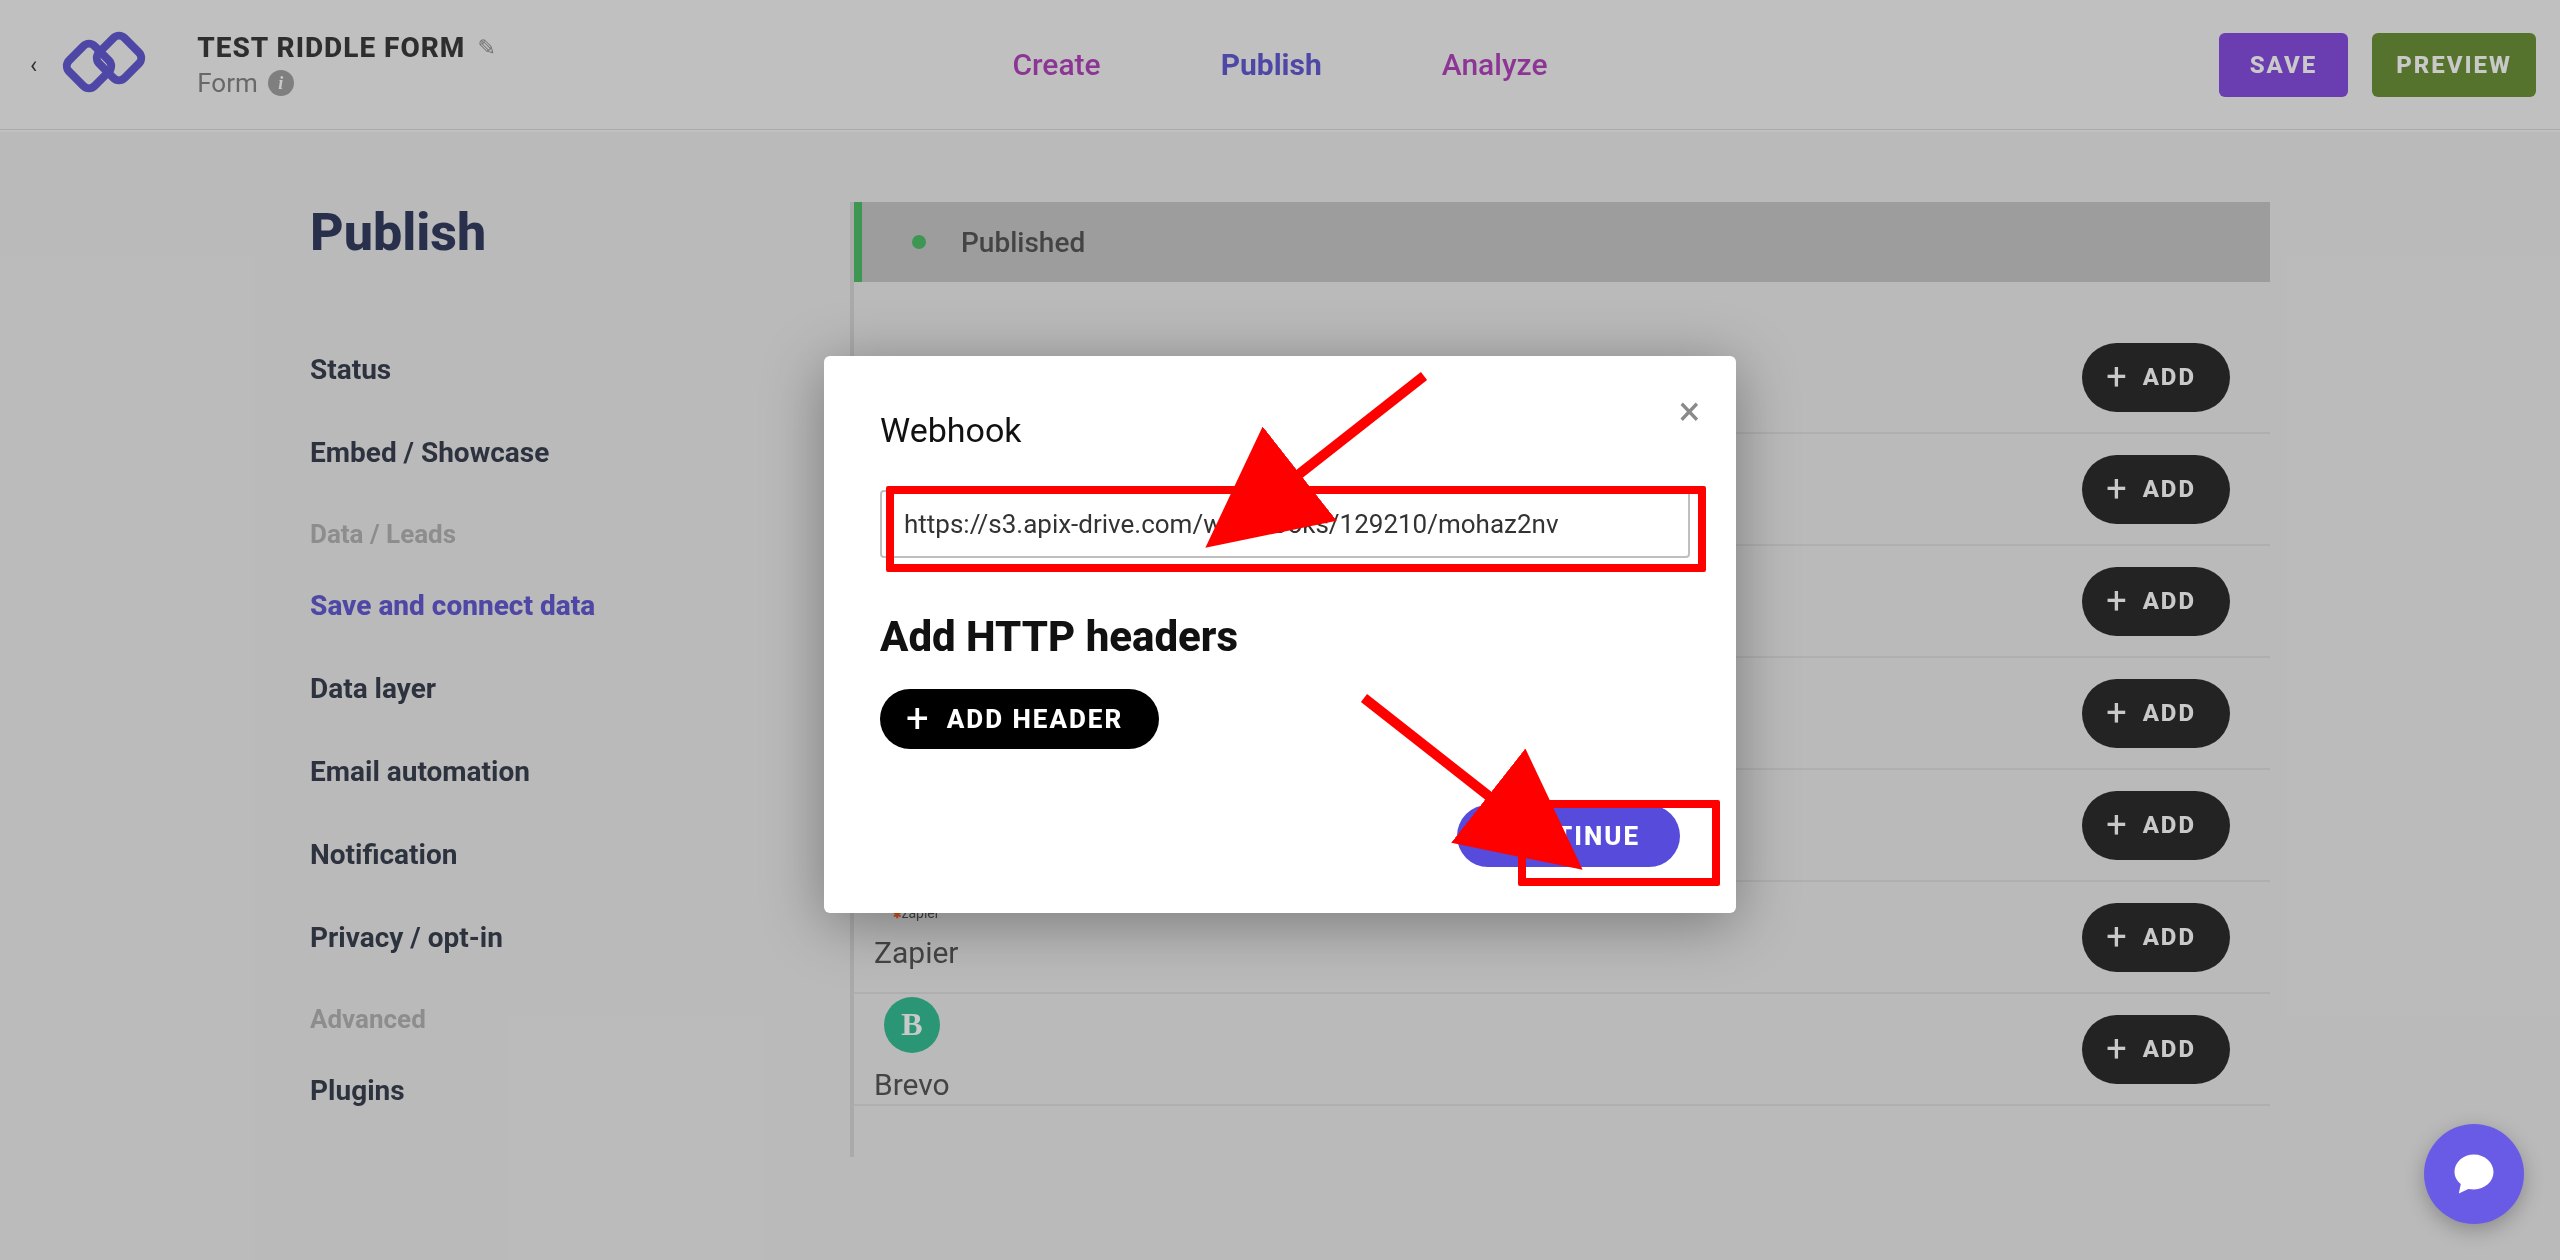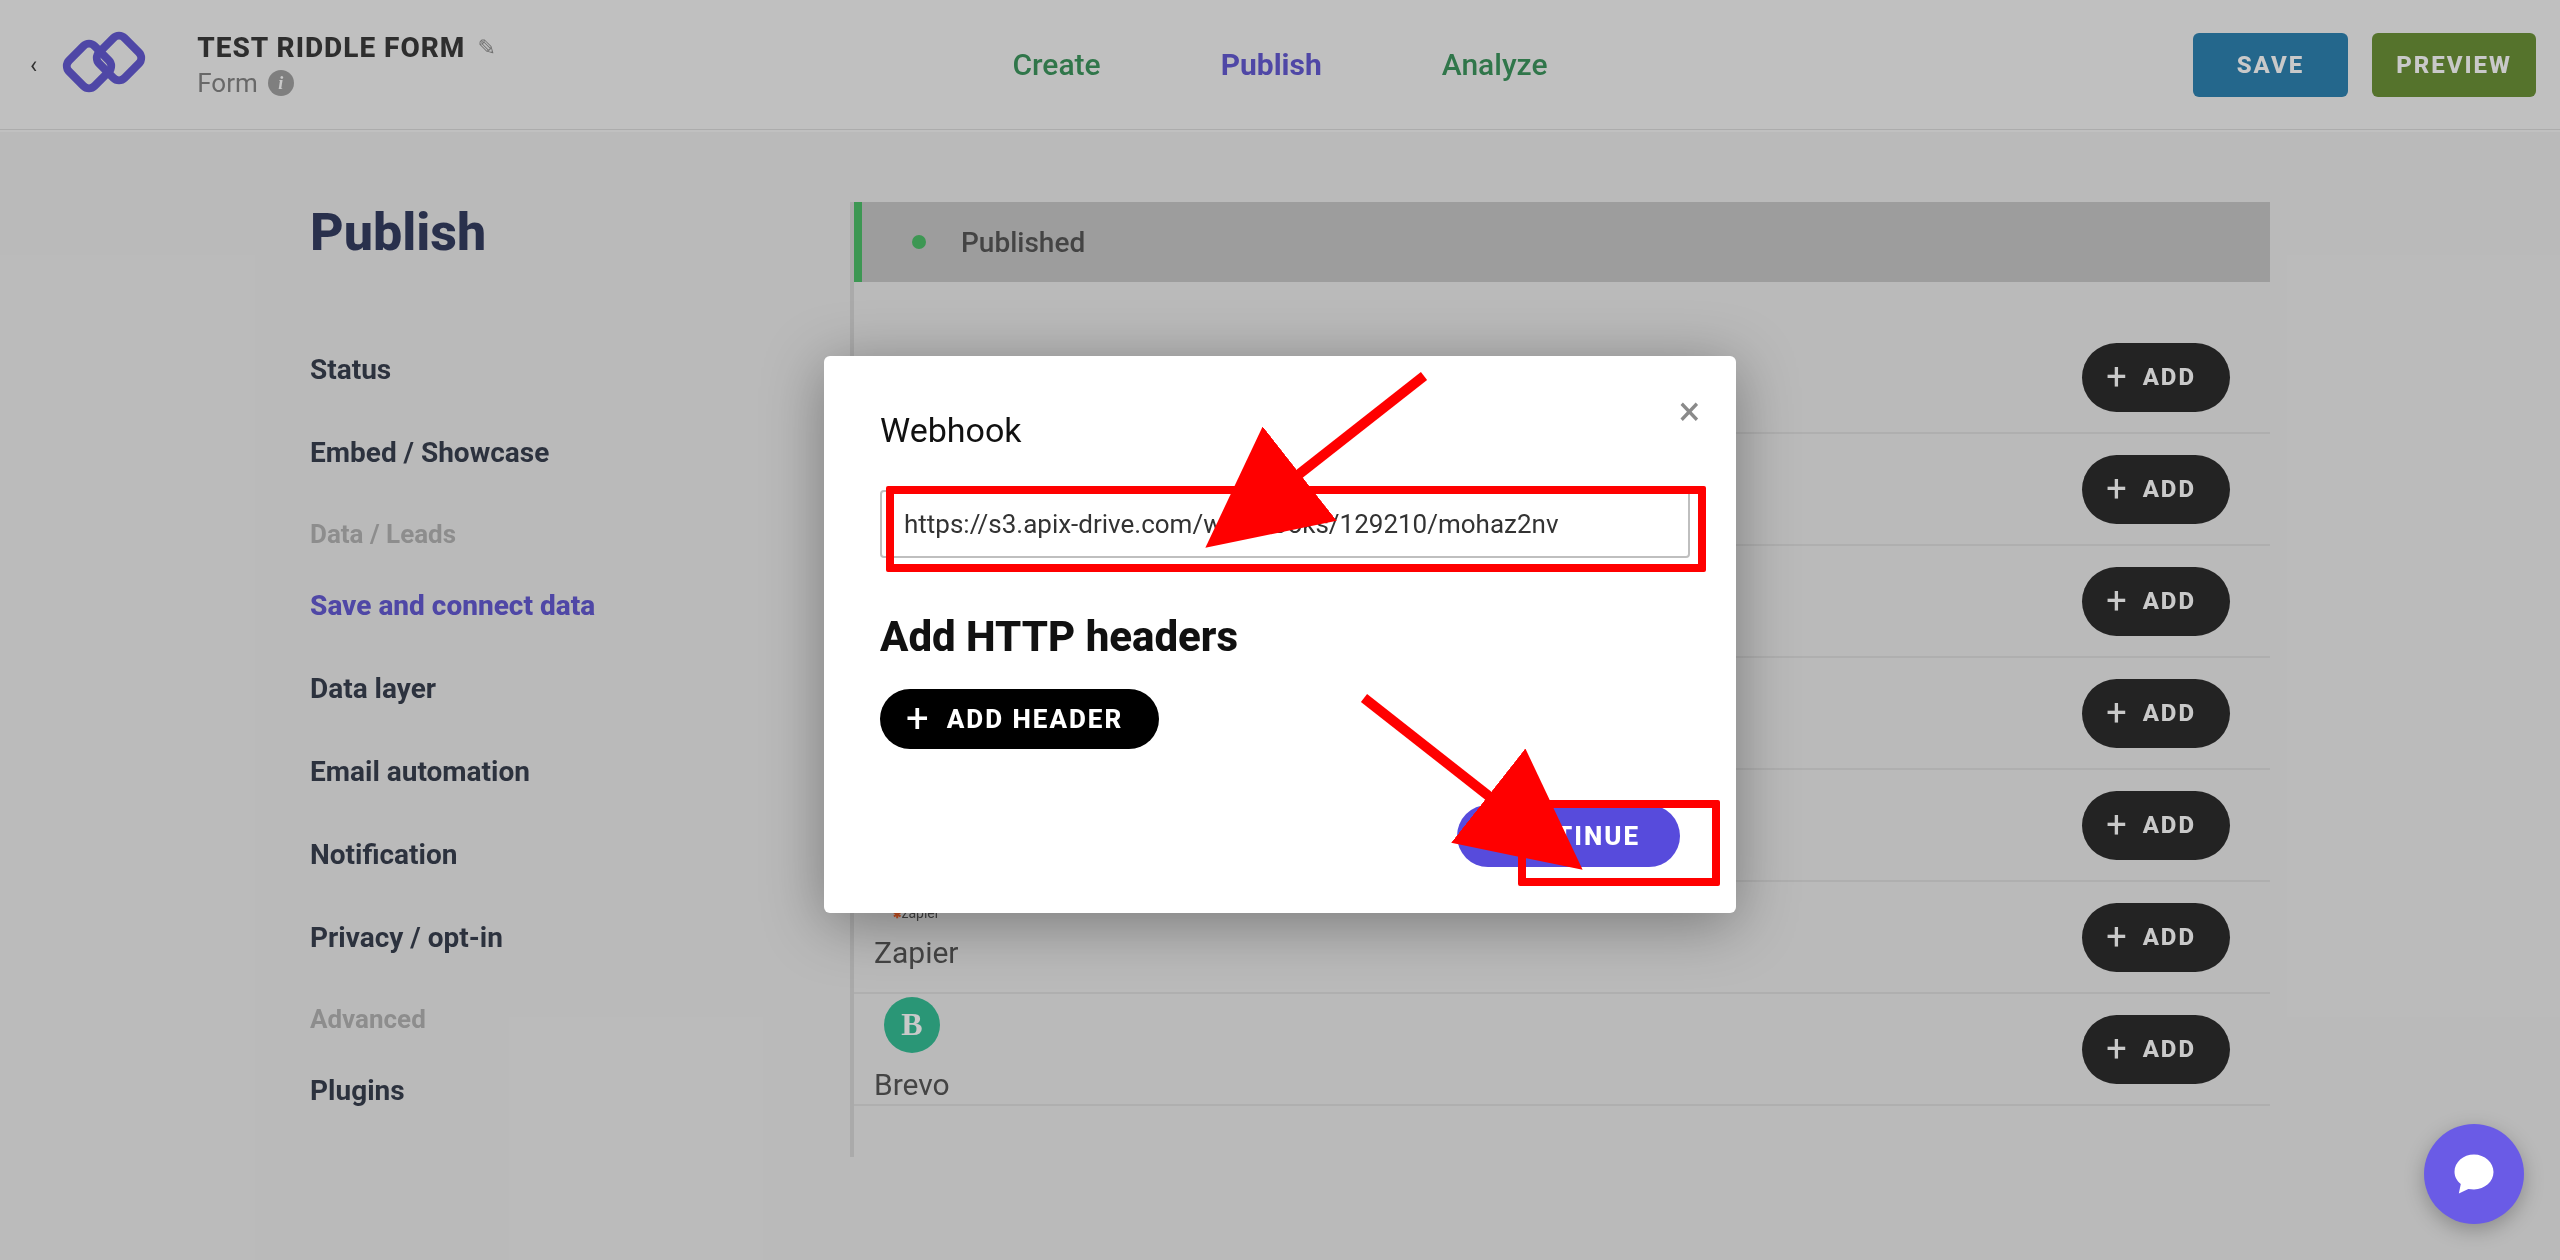--- a/index.html
+++ b/index.html
@@ -21,26 +21,26 @@
   .logo svg { width: 100px; height: 70px; }
   .title-block { margin-left: 40px; }
   .title-row { display:flex; align-items:center; gap:12px; }
   .title-row .title { font-weight:800; font-size:28px; letter-spacing:1px; color:#111; }
   .pencil { color:#777; font-size:22px; }
   .subtitle-row { display:flex; align-items:center; gap:10px; margin-top:4px; }
   .subtitle-row .sub { font-size:26px; color:#6b6b6b; }
   .info-icon { width:26px; height:26px; border-radius:50%; background:#8e8e8e; color:#fff; display:flex; align-items:center; justify-content:center; font-style:italic; font-weight:700; font-family: Georgia, serif; font-size:18px; }
 
   .header-tabs { position:absolute; left:50%; transform:translateX(-50%); display:flex; gap:120px; }
-  .header-tab { font-size:30px; font-weight:500; color:#15803d; cursor:pointer; }
+  .header-tab { font-size:30px; font-weight:500; color:#a21caf; cursor:pointer; }
   .header-tab.active { color:#4438c9; font-weight:700; }
 
   .header-actions { margin-left:auto; margin-right:24px; display:flex; gap:24px; }
   .btn { display:inline-flex; align-items:center; justify-content:center; border-radius:6px; font-weight:800; letter-spacing:2px; cursor:pointer; }
-  .btn-save { background:#0369a1; color:#fff; padding:18px 44px; font-size:24px; }
+  .btn-save { background:#6d28d9; color:#fff; padding:18px 31px; font-size:24px; }
   .btn-preview { background:#4d7c0f; color:#fff; padding:18px 24px; font-size:24px; }
 
   
   .page { position:absolute; top:132px; left:0; right:0; bottom:0; background:#e9e9e9; }
 
   .page-inner { width:1980px; margin:0 auto; display:flex; padding-top:70px; }
 
   
   .sidebar { width:560px; padding-left:20px; }
   .page-title { font-size:52px; font-weight:800; color:#0a1440; margin-bottom:90px; }

